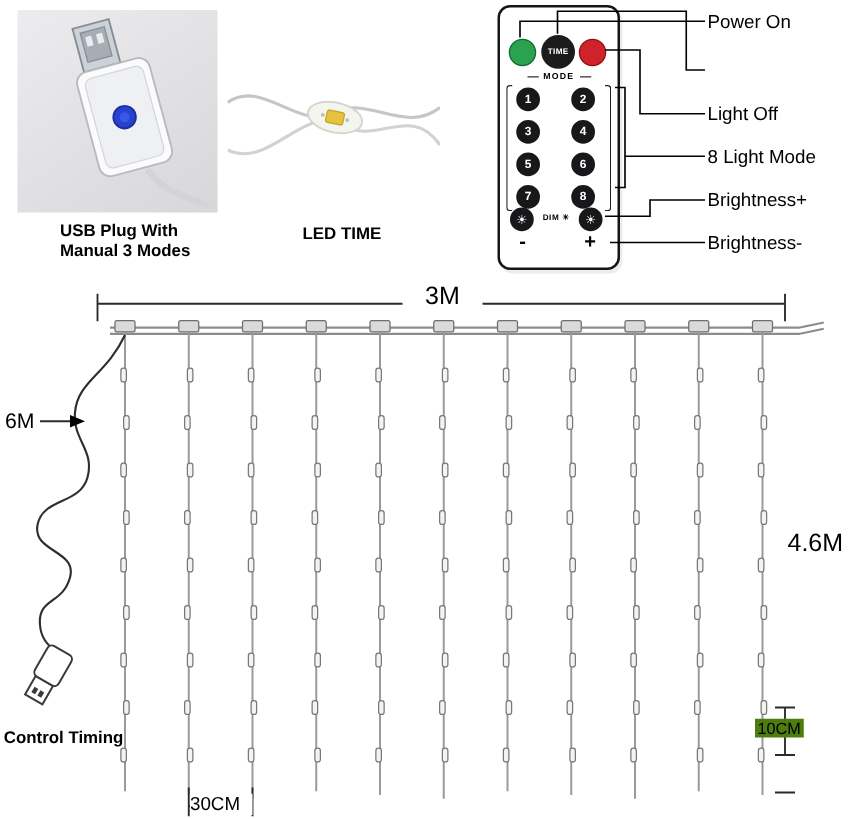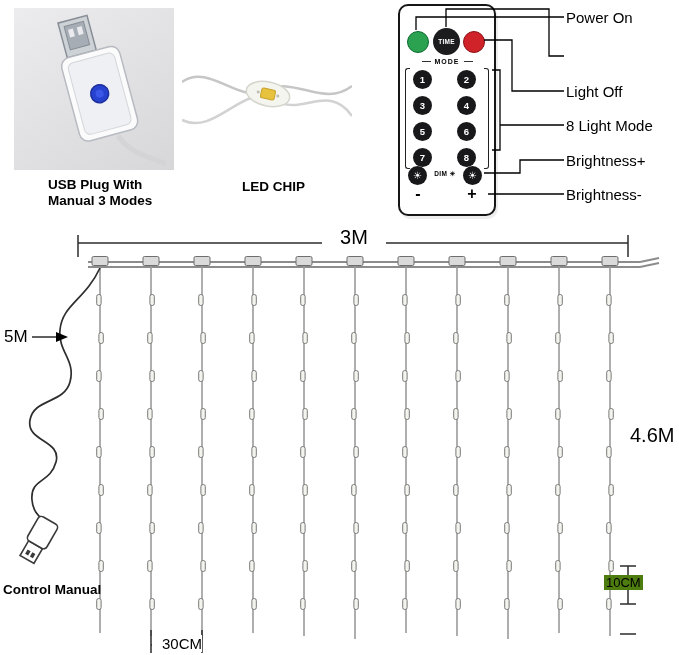--- a/index.html
+++ b/index.html
@@ -51,21 +51,21 @@
   .cable{stroke:#2e2e2e;stroke-width:1.7;fill:none;}
   .plugart rect{fill:#fff;stroke:#3a3a3a;stroke-width:1.6;}
   .plugart .slot{fill:#3a3a3a;stroke:none;}
 
   
   .dimtxt{position:absolute;z-index:10;}
   .t-3m{left:322px;top:226px;width:64px;text-align:center;font-size:20px;background:#fff;}
   .t-2m{left:4px;top:327px;font-size:17px;}
   .t-25m{left:630px;top:424px;font-size:20px;}
   .t-10cm{left:604px;top:575px;font-size:13px;background:#4d7c0f;padding:0 2px;}
-  .t-30cm{left:152px;top:635px;width:50px;text-align:right;font-size:15px;background:#fff;}
+  .t-30cm{left:152px;top:635px;width:50px;text-align:left;font-size:15px;background:#fff;}
   .t-ctrl{left:3px;top:582px;font-size:13.5px;font-weight:bold;}
 </style>
 </head>
 <body>
 
 <div class="canvas">
 
   <div class="photo-usb">
     <svg width="160" height="162" viewBox="0 0 160 162">
       <g transform="rotate(-15 80 80)">
@@ -92,21 +92,21 @@
         <circle cx="-10" cy="0" r="1.5" fill="#bdbdb4"></circle>
         <circle cx="10" cy="0" r="1.5" fill="#bdbdb4"></circle>
       </g>
     </svg>
   </div>
 
   <div class="caption caption-usb">
     <div>USB Plug With</div>
     <div>Manual 3 Modes</div>
   </div>
-  <div class="caption caption-led">LED CHIP</div>
+  <div class="caption caption-led">LED TIME</div>
 
   <div class="remote">
     <div class="rbtn btn-on" style="background: rgb(42, 162, 79);"></div>
     <div class="rbtn btn-time">TIME</div>
     <div class="rbtn btn-off" style="background: rgb(207, 35, 41);"></div>
     <div class="mode-row">
       <span class="dash"></span>
       <span>MODE</span>
       <span class="dash"></span>
     </div>
@@ -297,19 +297,19 @@
     </g>
   </svg>
 
   <div class="callout" style="top:9px">Power On</div>
   <div class="callout" style="top:83px">Light Off</div>
   <div class="callout" style="top:117px">8 Light Mode</div>
   <div class="callout" style="top:152px">Brightness+</div>
   <div class="callout" style="top:186px">Brightness-</div>
 
   <div class="dimtxt t-3m">3M</div>
-  <div class="dimtxt t-2m">5M</div>
+  <div class="dimtxt t-2m">6M</div>
   <div class="dimtxt t-25m">4.6M</div>
   <div class="dimtxt t-10cm">10CM</div>
   <div class="dimtxt t-30cm">30CM</div>
-  <div class="dimtxt t-ctrl">Control Manual</div>
+  <div class="dimtxt t-ctrl">Control Timing</div>
 
 </div>
 
 </body></html>

